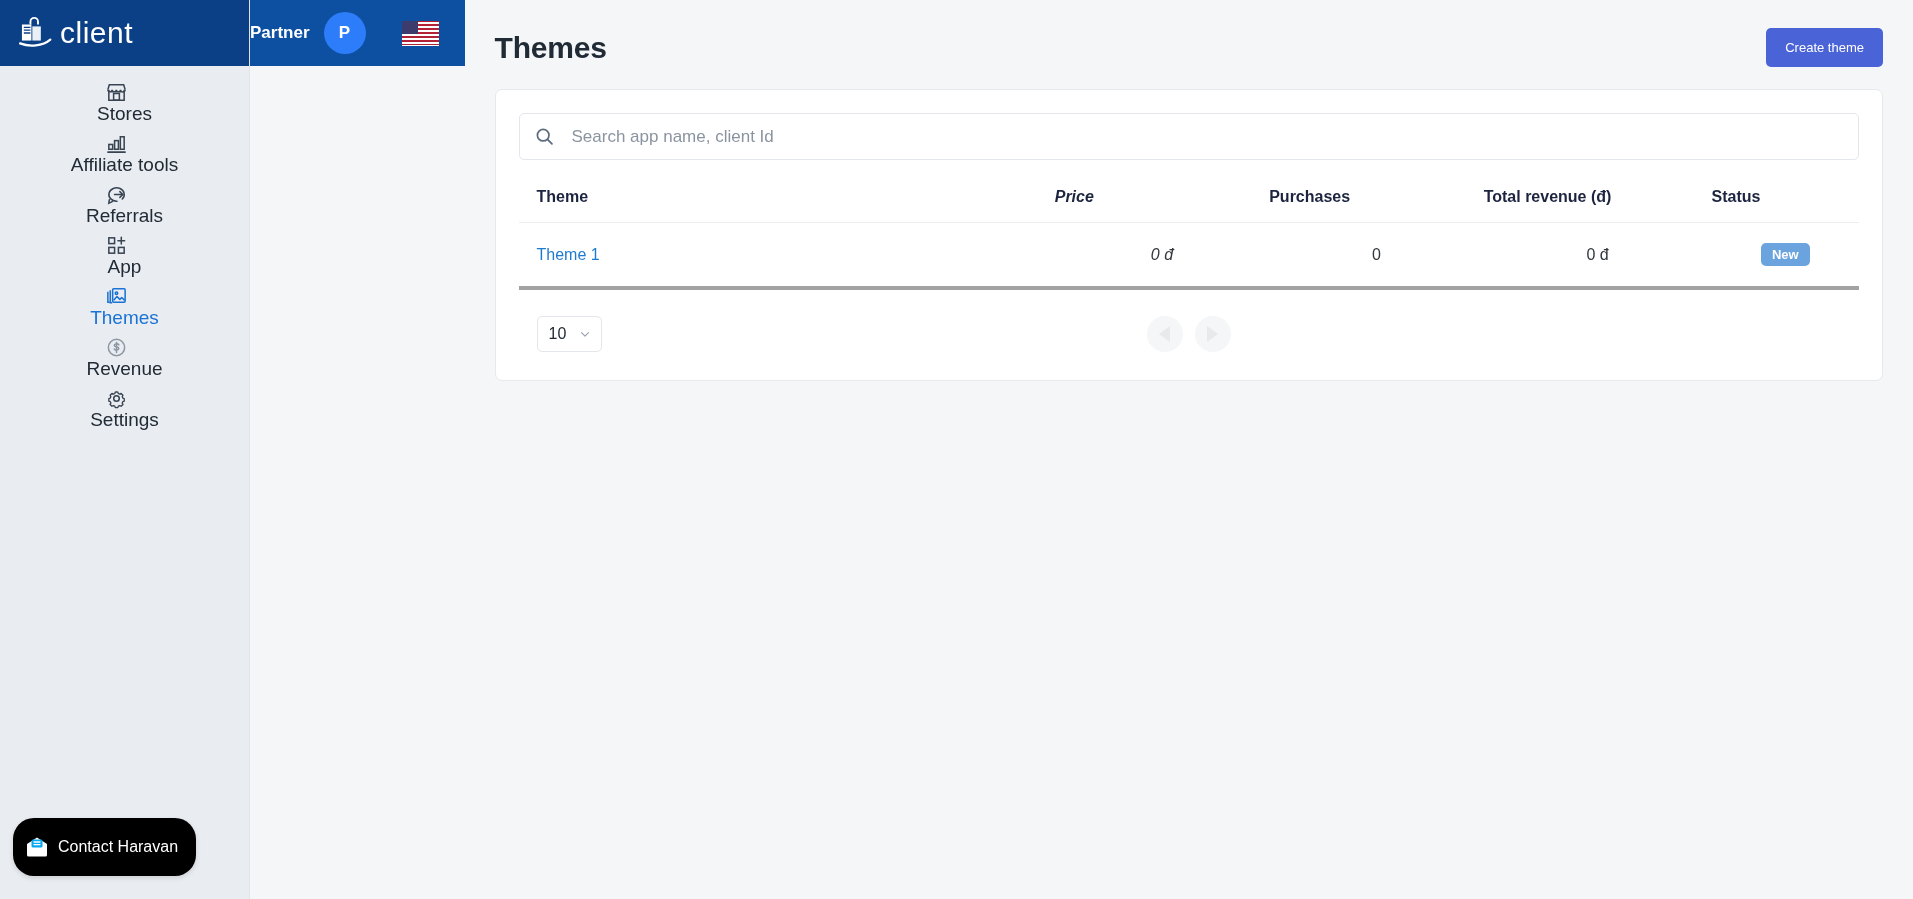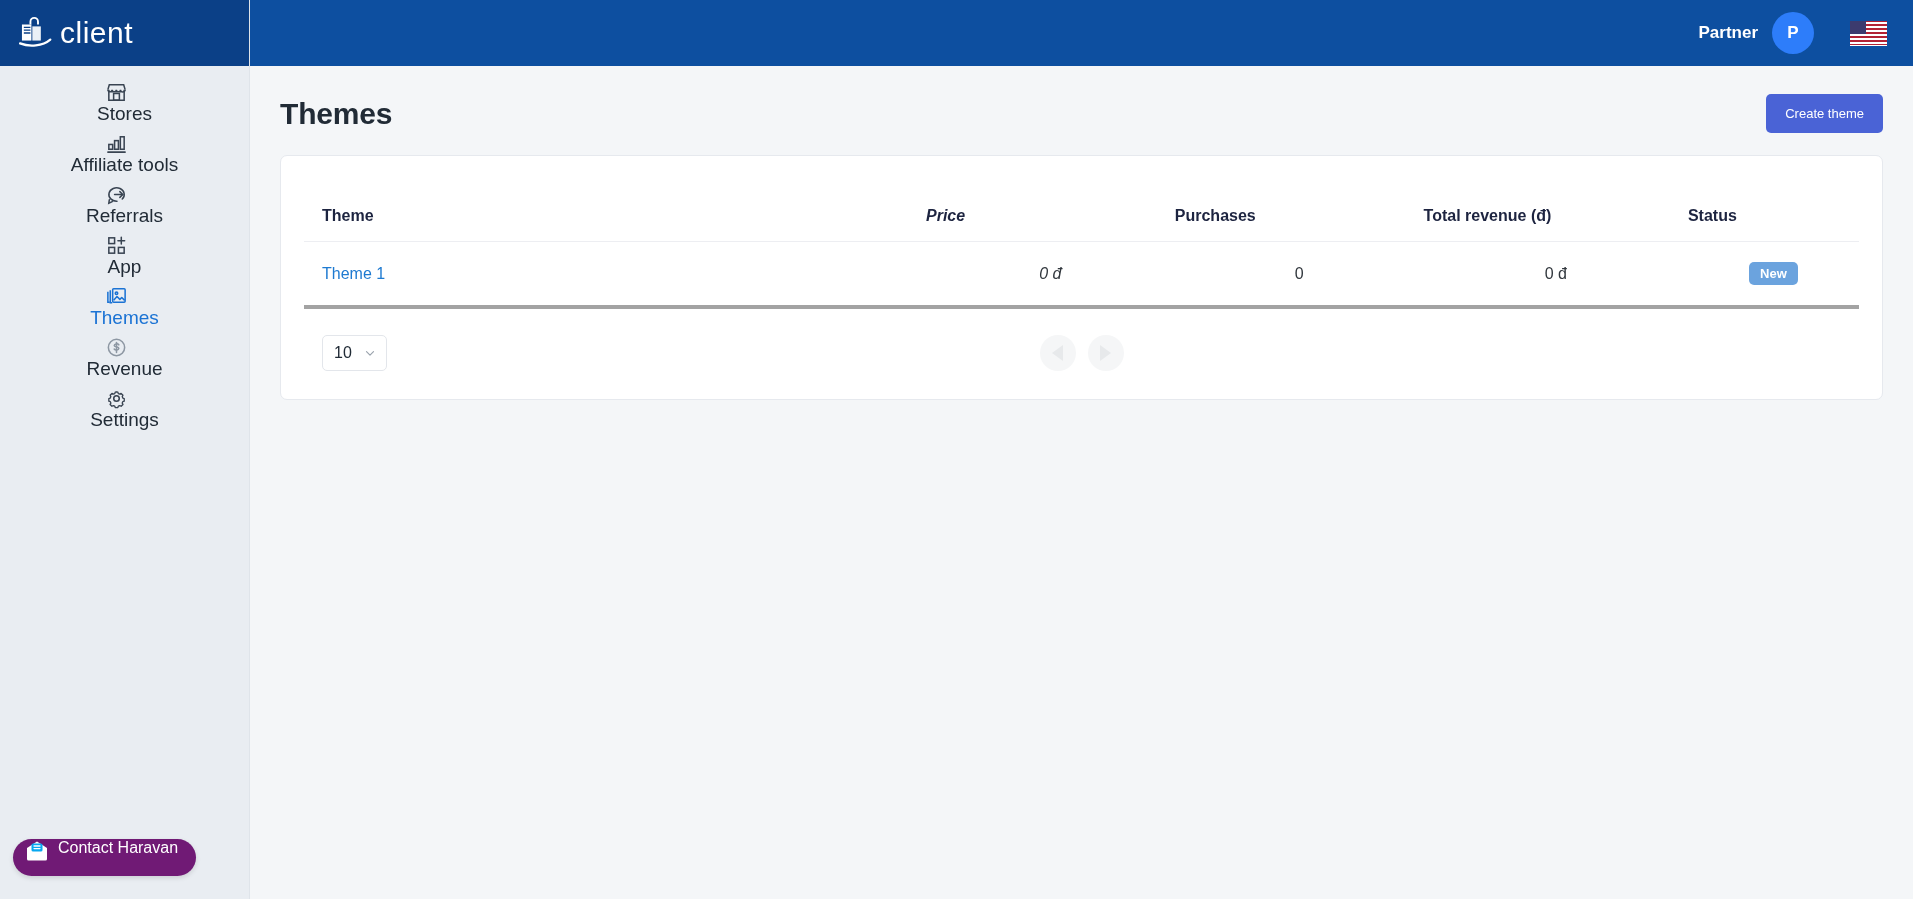--- a/index.html
+++ b/index.html
@@ -53,34 +53,34 @@
   }
   .nav-item .lbl { font-size: 19px; line-height: 1; }
   .nav-item.active .lbl { color: #1b73d4; }
   .nav-item.active .ic svg { stroke: #1b73d4; color: #1b73d4; }
 
   
   .contact-btn {
     position: absolute;
     left: 13px;
     bottom: 23px;
-    height: 37px;
+    height: 58px;
     padding: 0 18px 0 12px;
-    background: #701a75;
+    background: #000000;
     border-radius: 21px;
     display: flex;
-    align-items: flex-start;
+    align-items: center;
     cursor: pointer;
     box-shadow: 0 2px 5px rgba(0,0,0,0.13);
   }
   .contact-btn .ic { width: 24px; height: 24px; margin-right: 9px; display:flex; align-items:center; }
   .contact-btn .lbl { color: #fff; font-size: 16px; white-space: nowrap; }
 
   
-  .main { flex: 1; display: flex; flex-direction: column; min-width: 0; }
+  .main { flex: 1; display: flex; flex-direction: row; min-width: 0; }
   .topbar {
     height: 66px;
     background: #0d4fa0;
     display: flex;
     align-items: center;
     justify-content: flex-end;
     padding-right: 26px;
   }
   .partner-label { color: #ffffff; font-size: 17px; font-weight: bold; margin-right: 14px; }
   .avatar {
@@ -365,20 +365,29 @@
 
     <div class="content">
 
       <div class="page-head">
         <h1 class="page-title">Themes</h1>
         <button class="primary-btn">Create theme</button>
       </div>
 
       <div class="card">
 
+        <div class="search-wrap">
+          <span class="ic">
+            <svg width="21" height="21" viewBox="0 0 24 24" fill="none" stroke="#5c6b7e" stroke-width="2" stroke-linecap="round">
+              <circle cx="10.5" cy="10.5" r="6.6"></circle>
+              <path d="M15.4 15.4 L20.5 20.5"></path>
+            </svg>
+          </span>
+          <input class="search-input" type="text" placeholder="Search app name, client Id" value="" style="">
+        </div>
 
         <table class="themes">
           <thead>
             <tr>
               <th class="col-theme">Theme</th>
               <th class="col-price">Price</th>
               <th class="col-purch">Purchases</th>
               <th class="col-rev">Total revenue (đ)</th>
               <th class="col-stat">Status</th>
             </tr>

